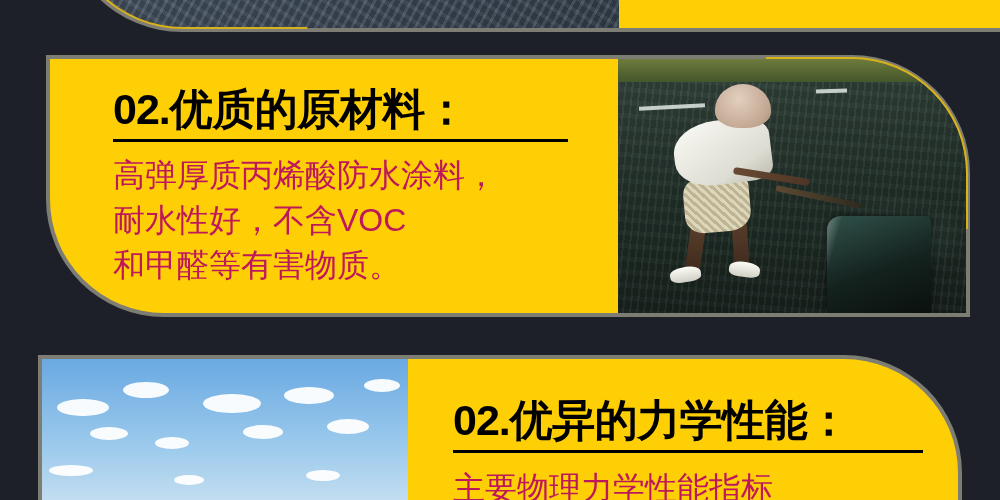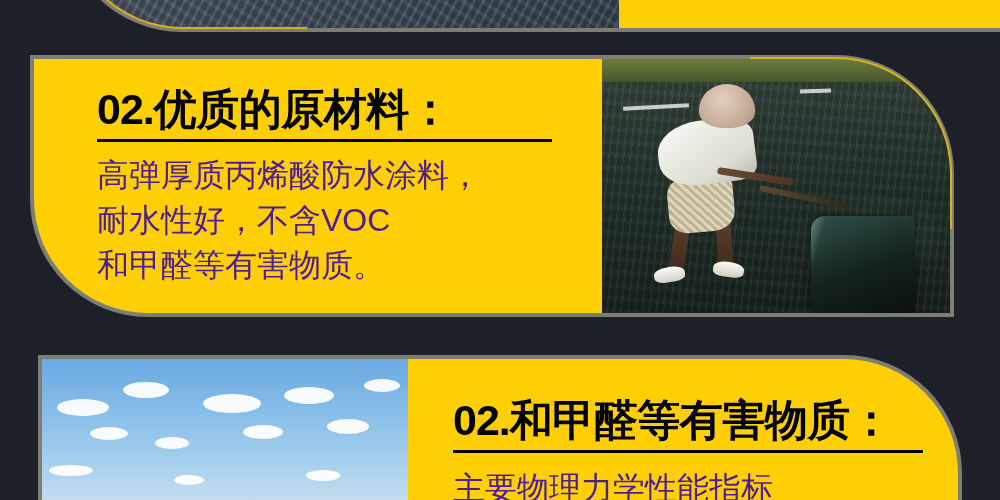--- a/index.html
+++ b/index.html
@@ -57,21 +57,21 @@
     position: absolute;
     left: 3px; top: 0; width: 240px; bottom: 3px;
     border-bottom-left-radius: 118px;
     border-left: 2px solid #d8b21a;
     border-bottom: 2px solid #d8b21a;
     pointer-events: none;
   }
 
   
   #card-02 {
-    left: 30px;
+    left: 46px;
     top: 55px;
     width: 924px;
     height: 262px;
     border-top-right-radius: 118px;
     border-bottom-left-radius: 118px;
   }
   #card-02 .card-inner {
     left: 4px; top: 4px; right: 4px; bottom: 4px;
     border-top-right-radius: 114px;
     border-bottom-left-radius: 114px;
@@ -136,21 +136,21 @@
   .rule {
     height: 3px;
     background: #000000;
     margin: 7px 0 0 0;
   }
   #card-02 .rule { width: 455px; }
   #card-03 .rule { width: 470px; }
 
   .body-text {
     margin: 11px 0 0 0;
-    color: #4c1d95;
+    color: #be185d;
     font-size: 32px;
     line-height: 1.40;
     font-weight: 400;
     white-space: pre-line;
     font-family: "Liberation Sans", "DejaVu Sans", sans-serif;
   }
   #card-03 .body-text { margin-top: 13px; }
 
   
   .photo { position: relative; overflow: hidden; }
@@ -308,21 +308,21 @@
         <div class="cloud" style="left:78%; top:24%; width:42px; height:15px;"></div>
         <div class="cloud" style="left:88%; top:8%;  width:36px; height:13px;"></div>
         <div class="cloud" style="left:2%;  top:42%; width:44px; height:11px;"></div>
         <div class="cloud" style="left:36%; top:46%; width:30px; height:10px;"></div>
         <div class="cloud" style="left:72%; top:44%; width:34px; height:11px;"></div>
 
       </div>
 
       <div class="text-pane">
         <div class="heading">
-          <span class="num">02.</span><span>和甲醛等有害物质：</span>
+          <span class="num">02.</span><span>优异的力学性能：</span>
         </div>
         <div class="rule"></div>
         <p class="body-text">主要物理力学性能指标</p>
       </div>
 
     </div>
   </div>
 
 </div>
 

